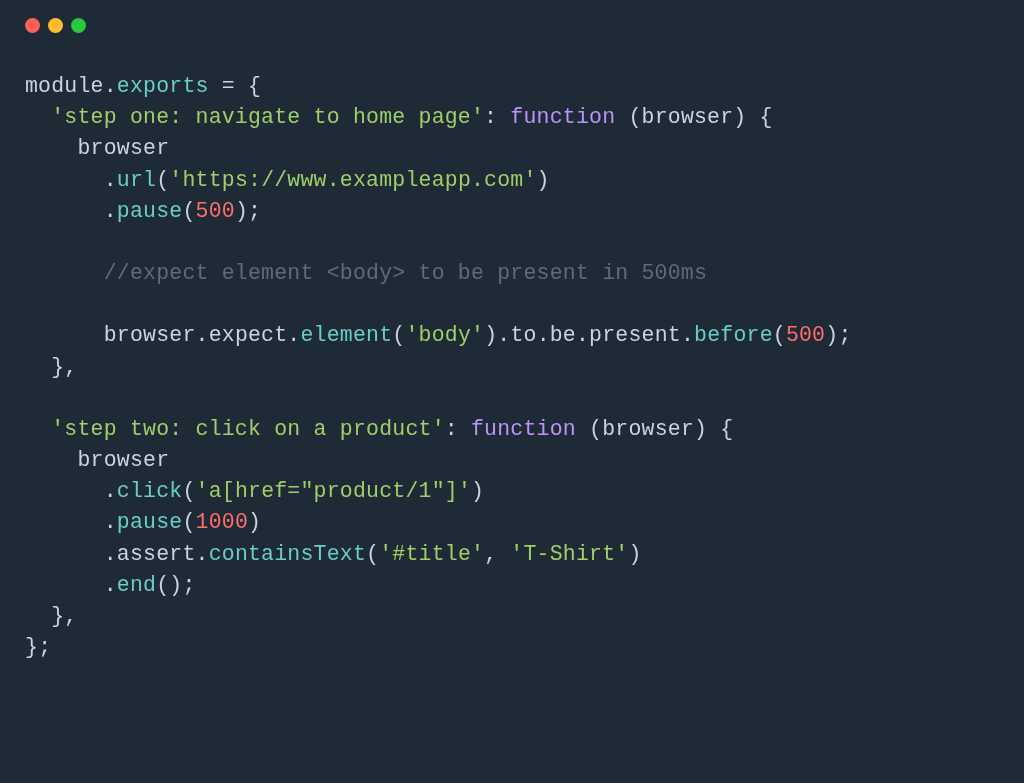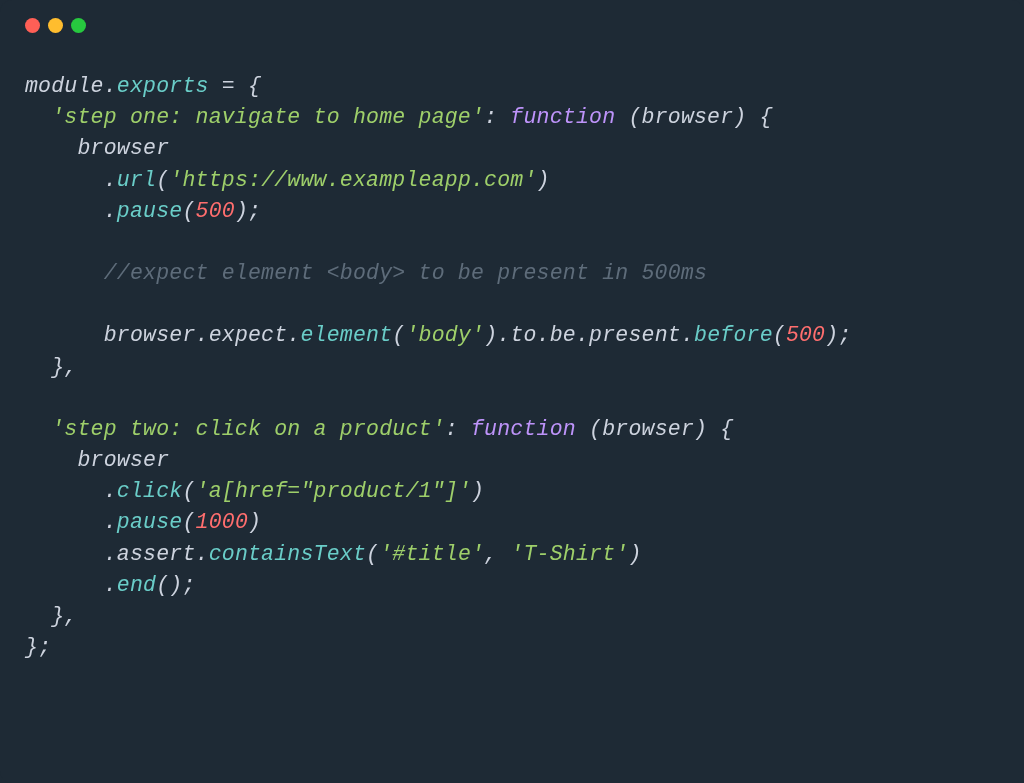--- a/index.html
+++ b/index.html
@@ -34,21 +34,20 @@
     .dot-red { background: #ff5f56; }
     .dot-yellow { background: #ffbd2e; }
     .dot-green { background: #27c93f; }
     .code-area {
       padding: 28px 37px 20px 25px;
       font-size: 21.5px;
       line-height: 1.45;
       letter-spacing: 0.01em;
       white-space: pre;
       color: #cdd3de;
-      font-style: italic;
     }
     .c-default { color: #cdd3de; }
     .c-op { color: #cdd3de; }
     .c-method { color: #6acdc8; }
     .c-string { color: #9ecf6a; }
     .c-keyword { color: #bd93f9; }
     .c-number { color: #ff6e6e; }
     .c-comment { color: #5e6c7a; }
     .c-punc { color: #cdd3de; }
   </style>

